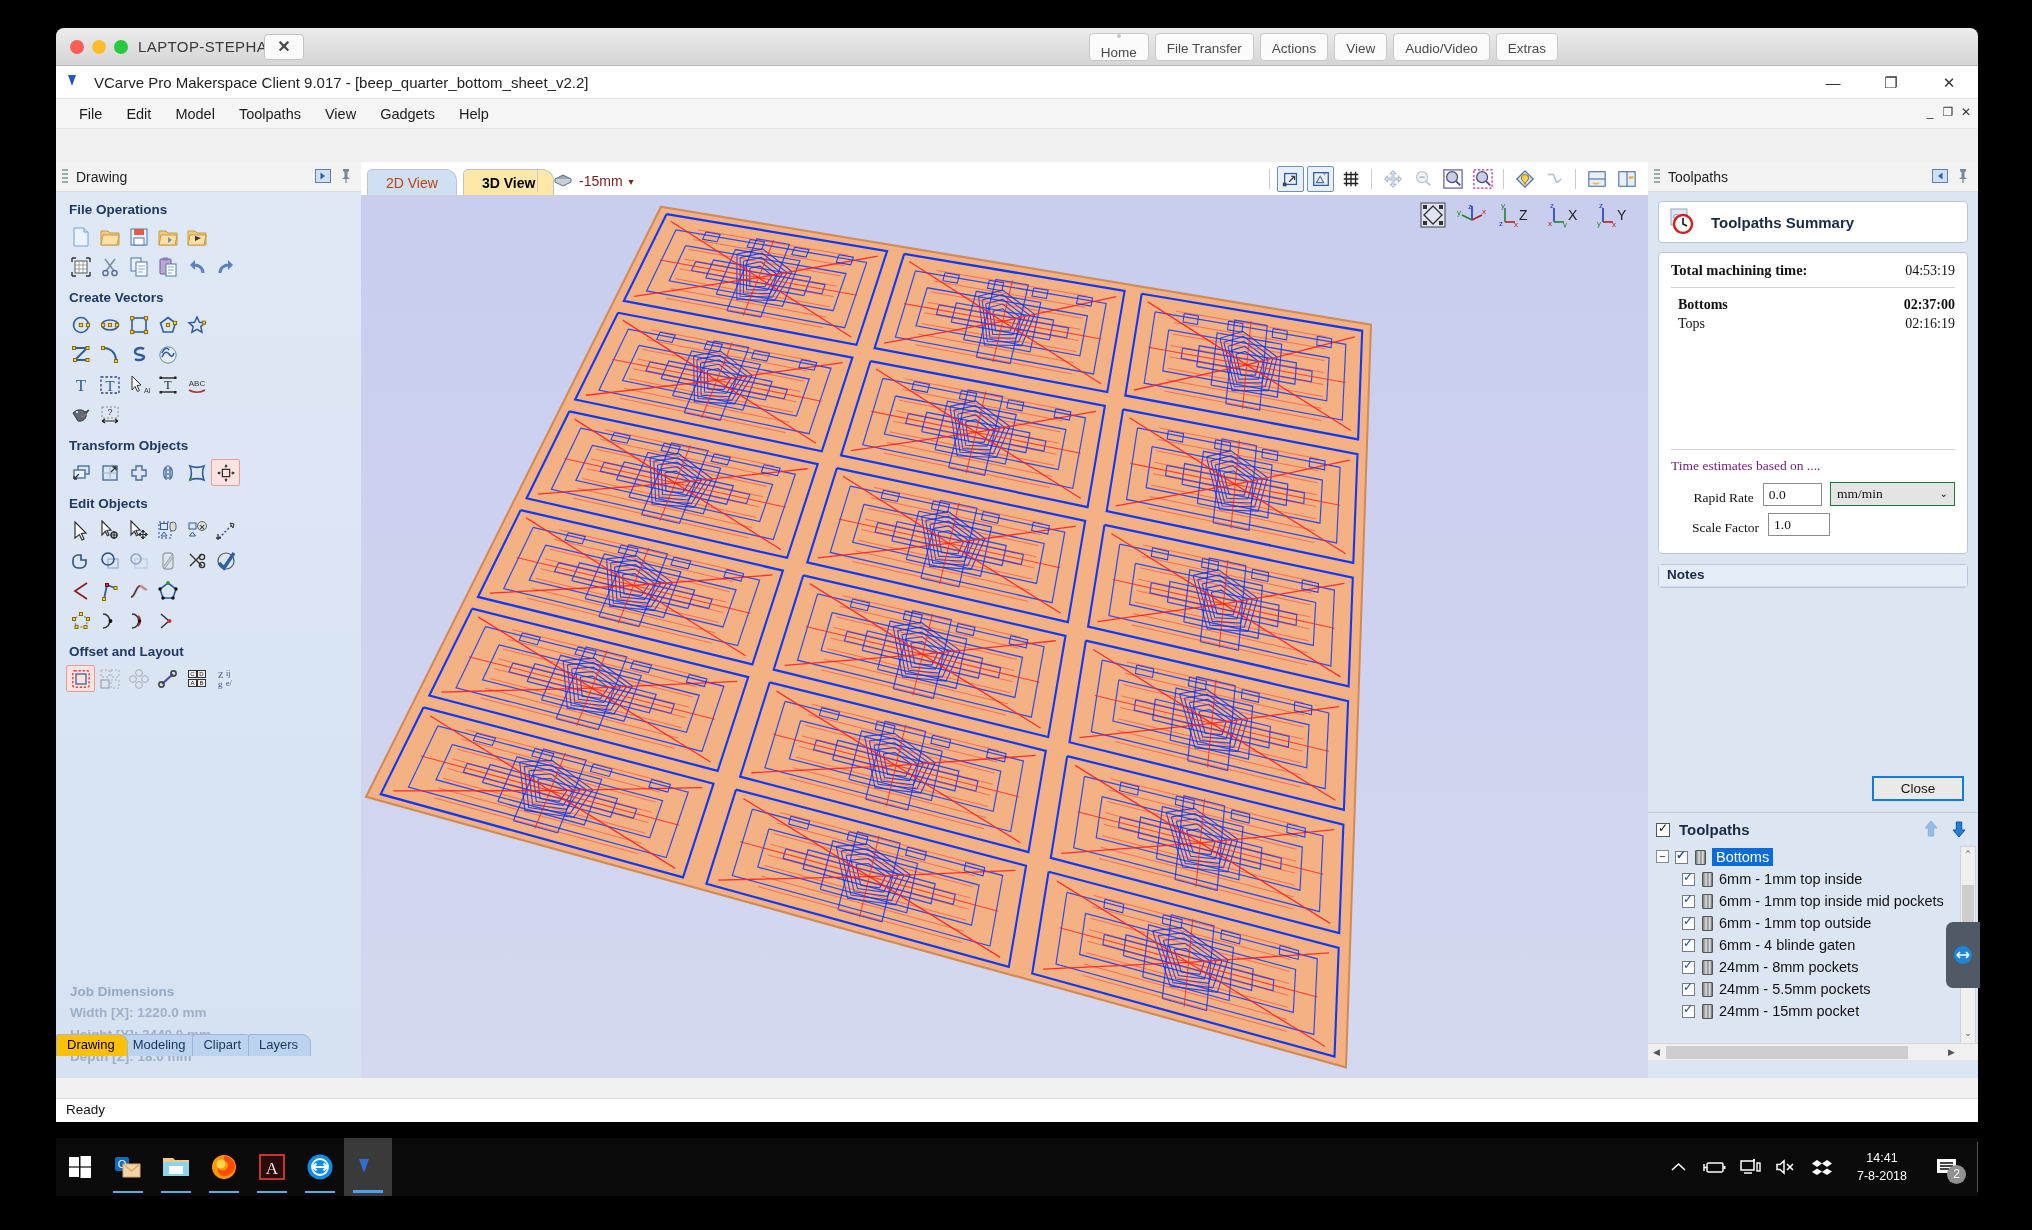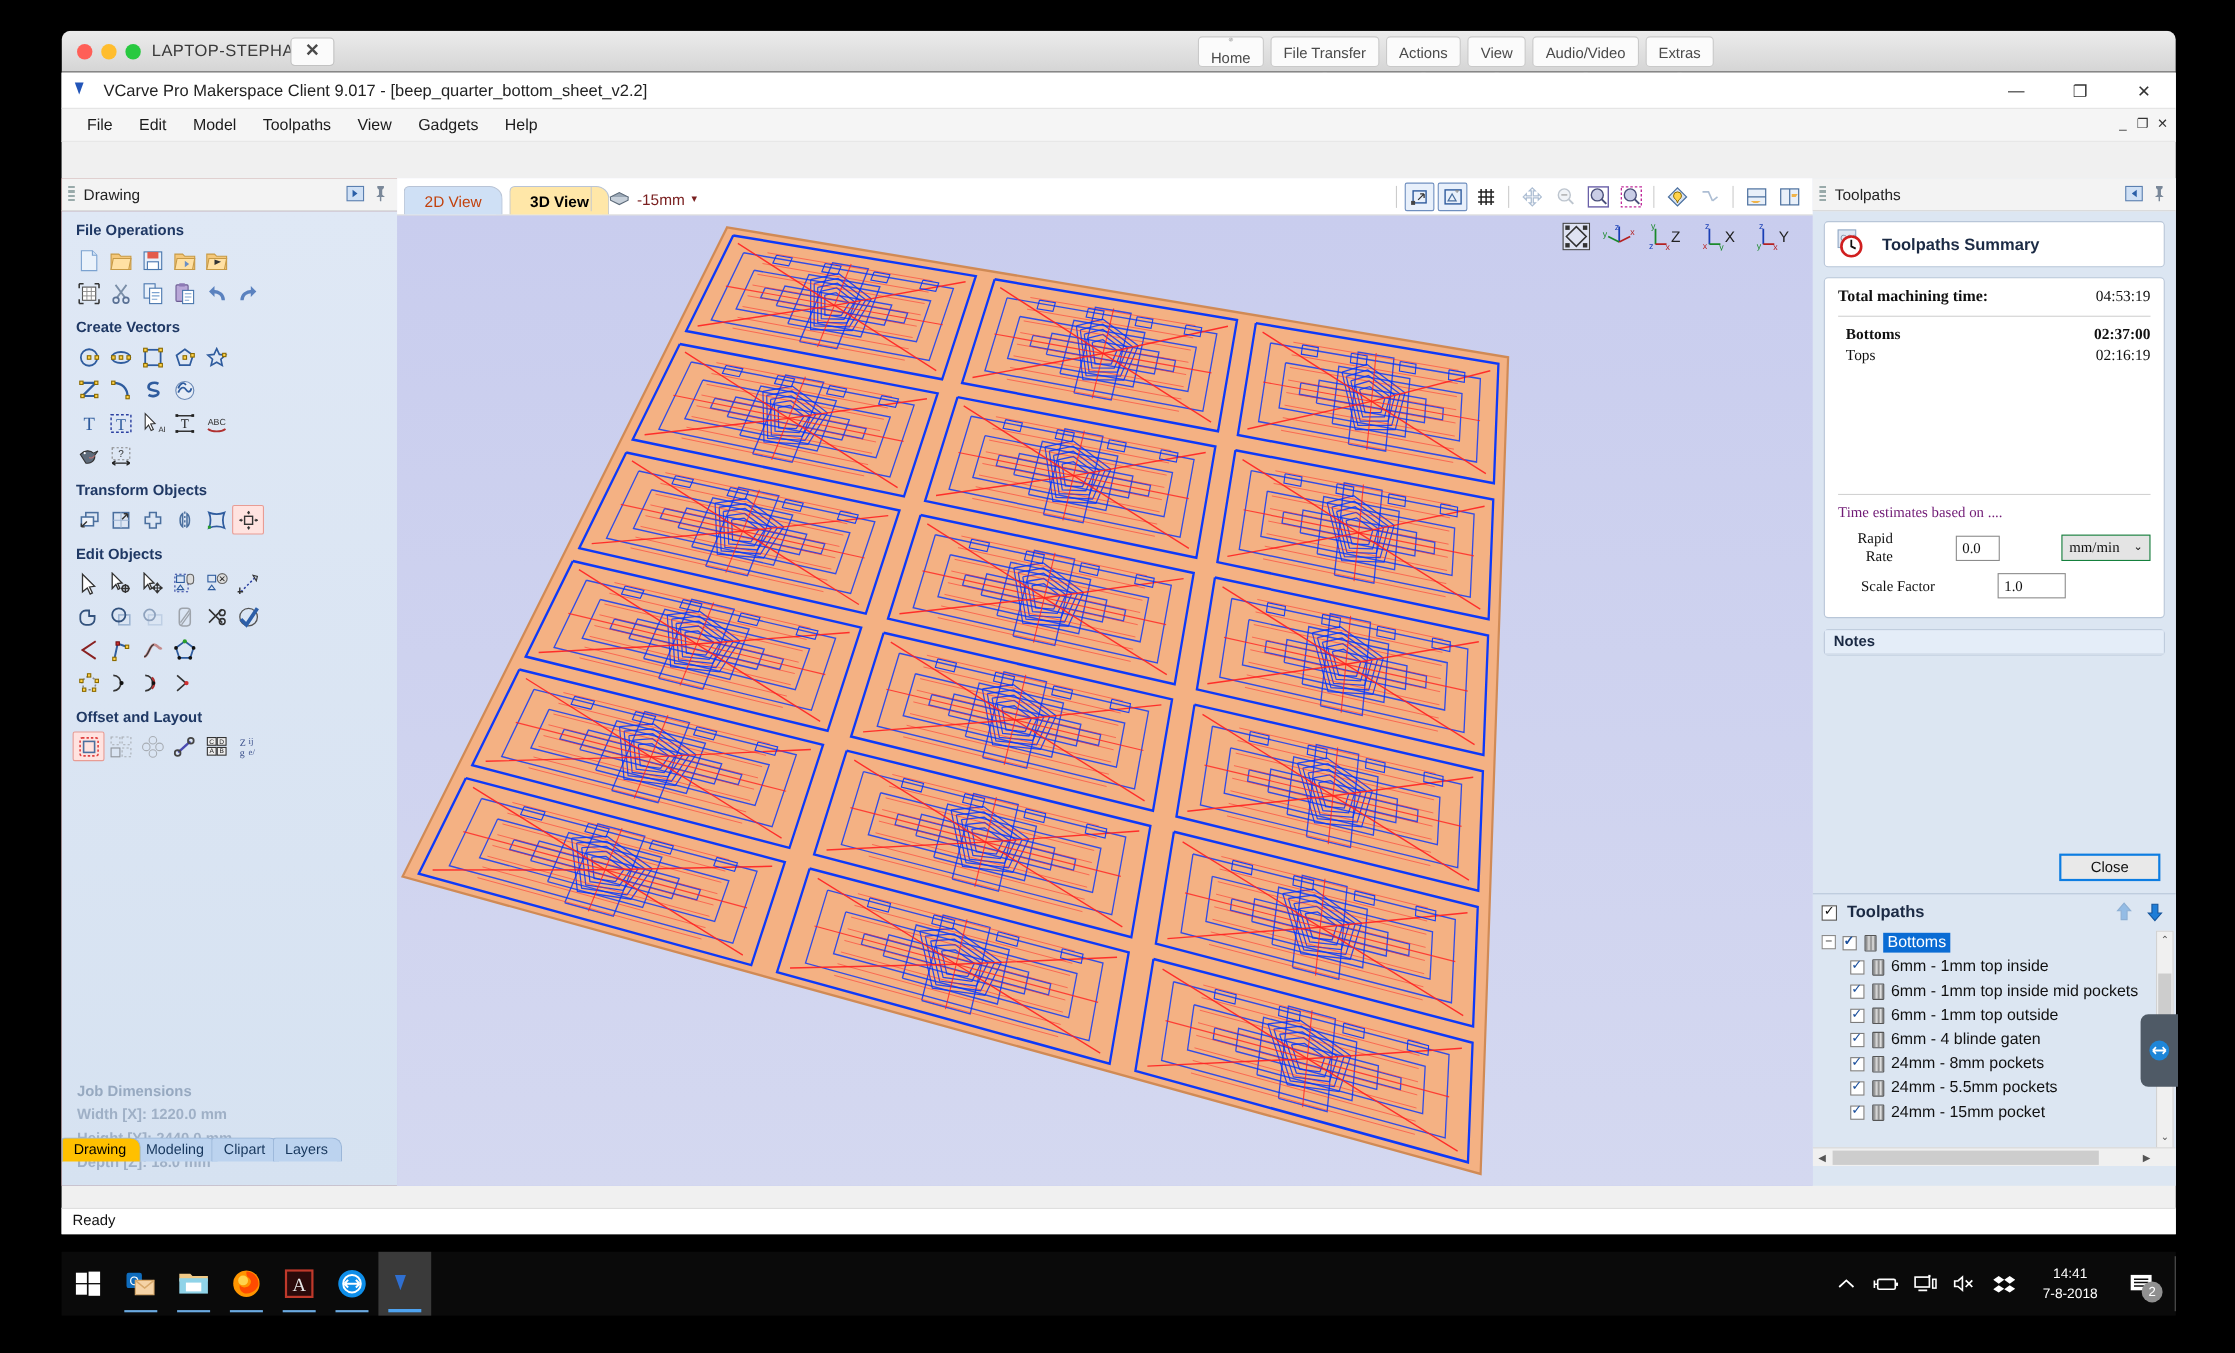--- a/index.html
+++ b/index.html
@@ -41,21 +41,21 @@
         font-size:15px; color:#333; }
 
   #menubar { height:30px; background:#f5f5f5; display:flex; align-items:center;
              padding-left:12px; gap:2px; border-bottom:1px solid #e6e6e6; position:relative; }
   .menu-item { padding:3px 11px; font-size:14.5px; color:#1b1b1b; }
   #mdi-btns { position:absolute; right:4px; top:4px; display:flex; gap:2px; }
   .mdi-b { width:16px; height:18px; font-size:12px; color:#333; text-align:center; line-height:18px; }
 
   
   #left-panel { position:absolute; left:0; top:96px; width:305px; bottom:44px;
-                background:#7f1d1d; }
+                background:#4c1d95; }
   #left-head { height:30px; background:#f3f3f3; border-bottom:1px solid #d9d9d9;
                display:flex; align-items:center; position:relative; }
   #lh-grip { width:6px; height:16px; margin-left:6px;
              background:repeating-linear-gradient(#9aa,#9aa 2px,transparent 2px,transparent 4px); }
   #lh-title { margin-left:8px; font-size:14px; color:#222; }
   #lh-icons { position:absolute; right:6px; top:5px; display:flex; gap:5px; align-items:center; }
   .lh-ic { width:18px; height:18px; }
 
   #left-body { position:absolute; left:0; top:30px; right:0; bottom:0;
                background:linear-gradient(#dfe8f5,#d6e2f1); padding:8px 10px 0 10px; }
@@ -119,21 +119,21 @@
   .row-total .lab { font-size:14.5px; font-weight:bold; color:#111; }
   .row-total .val { font-size:14px; color:#111; }
   .hr { height:1px; background:#d2d2d2; margin:8px 0 9px 0; }
   .tp-row { display:flex; align-items:center; margin-bottom:3px; }
   .tp-row .nm { font-size:14px; color:#111; margin-left:7px; flex:1; }
   .tp-row.bold .nm, .tp-row.bold .tm { font-weight:bold; }
   .tp-row .tm { font-size:14px; color:#111; }
   #sum-spacer { height:108px; }
   #est-hr { height:1px; background:#d2d2d2; margin:6px 0 8px 0; }
   .est-note { font-size:13.5px; color:#701a75; margin-bottom:8px; }
-  .f-row { display:flex; align-items:center; margin-bottom:7px;gap:48px; }
+  .f-row { display:flex; align-items:flex-end; margin-bottom:7px; }
   .f-row .flab { font-size:13.5px; color:#111; width:88px; text-align:right; margin-right:9px; }
   .f-in { width:62px; height:23px; border:1px solid #8c8c8c; background:#fff;
           font-size:13.5px; padding:0 5px; line-height:21px; color:#111; }
   .f-sel { width:132px; height:24px; border:1px solid #15803d; background:#e4e4e4;
            font-size:13.5px; padding:0 6px; line-height:22px; color:#111; margin-left:8px;
            display:flex; align-items:center; justify-content:space-between; }
 
   #notes-box { margin:10px 10px 0 10px; background:#fff; border:1px solid #b8c6d8; border-radius:4px; }
   #notes-head { height:22px; background:#e4edf8; border-bottom:1px solid #cdd8e6;
                 font-size:13.5px; font-weight:bold; color:#1b2a44; padding:2px 0 0 8px; }

